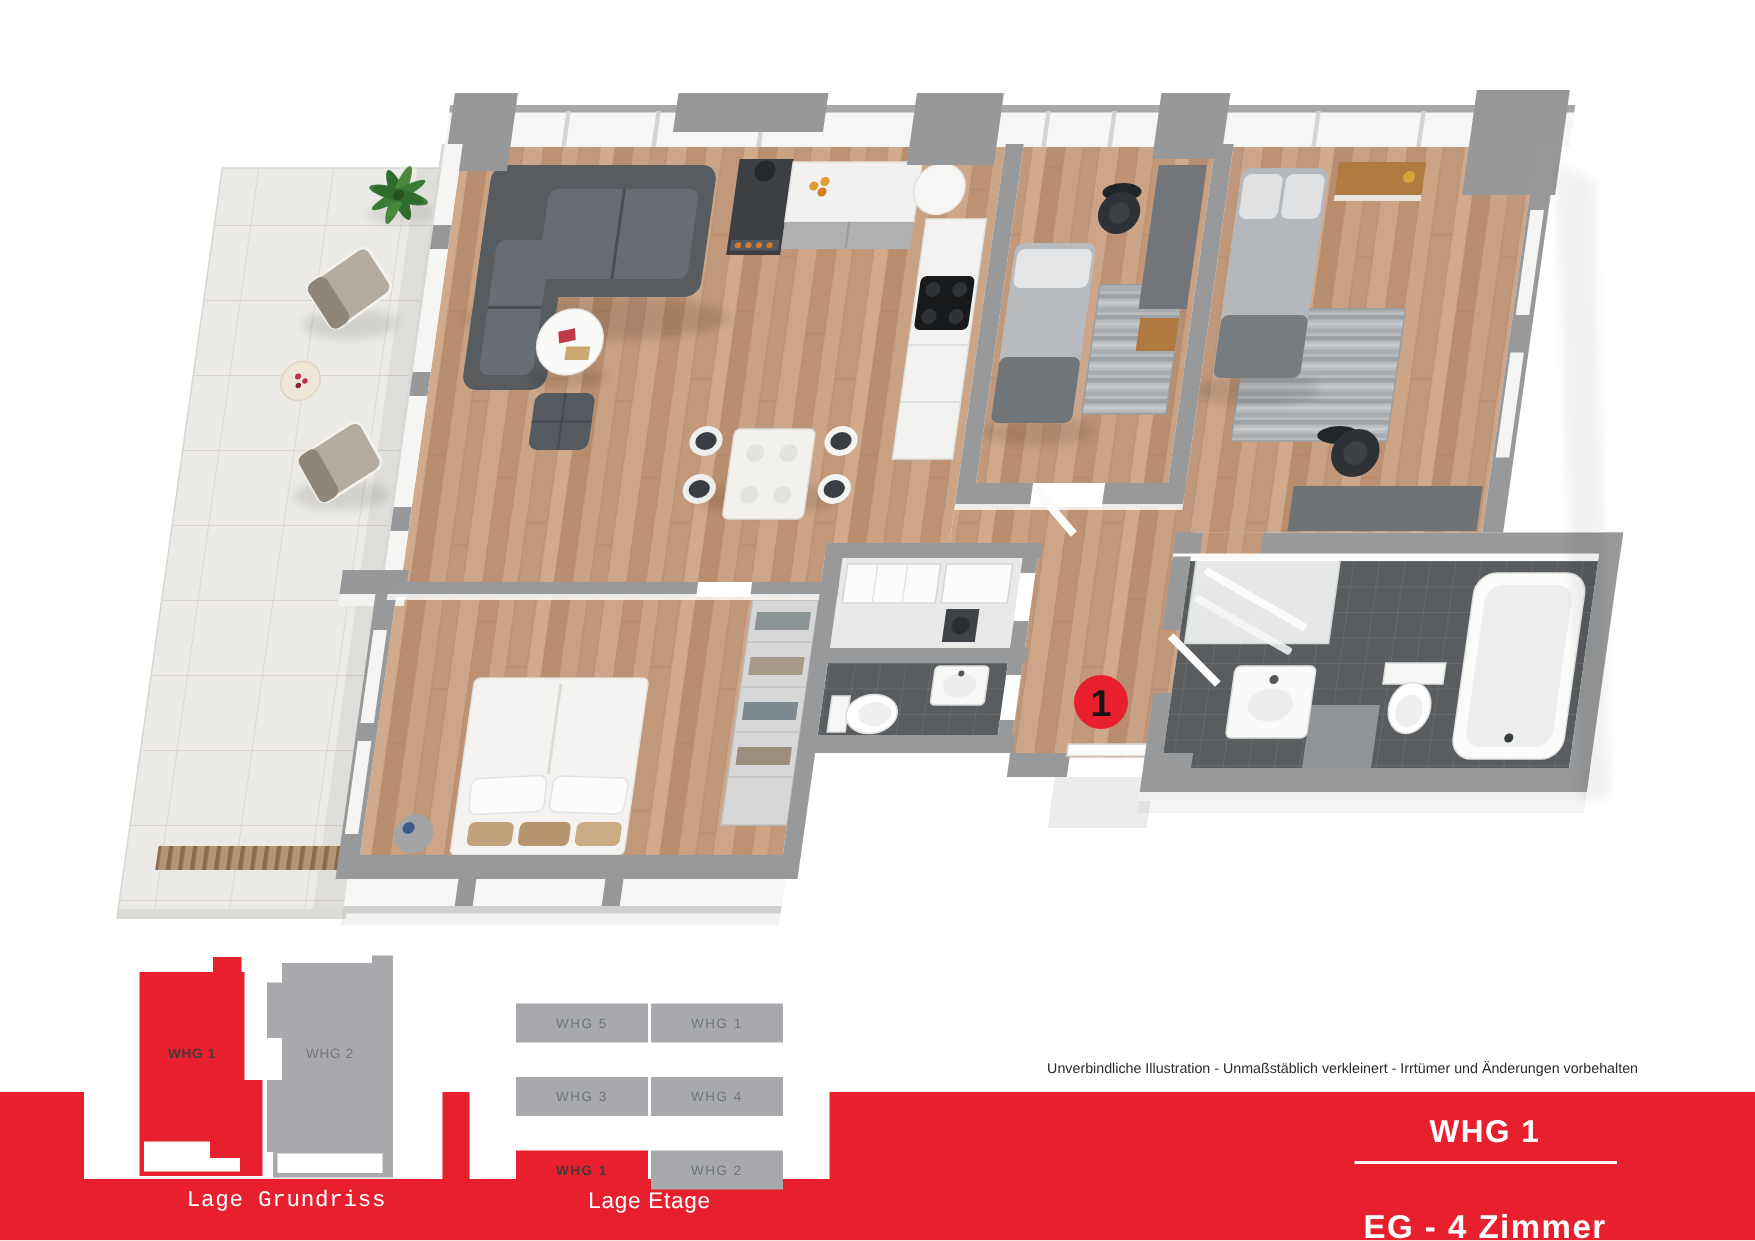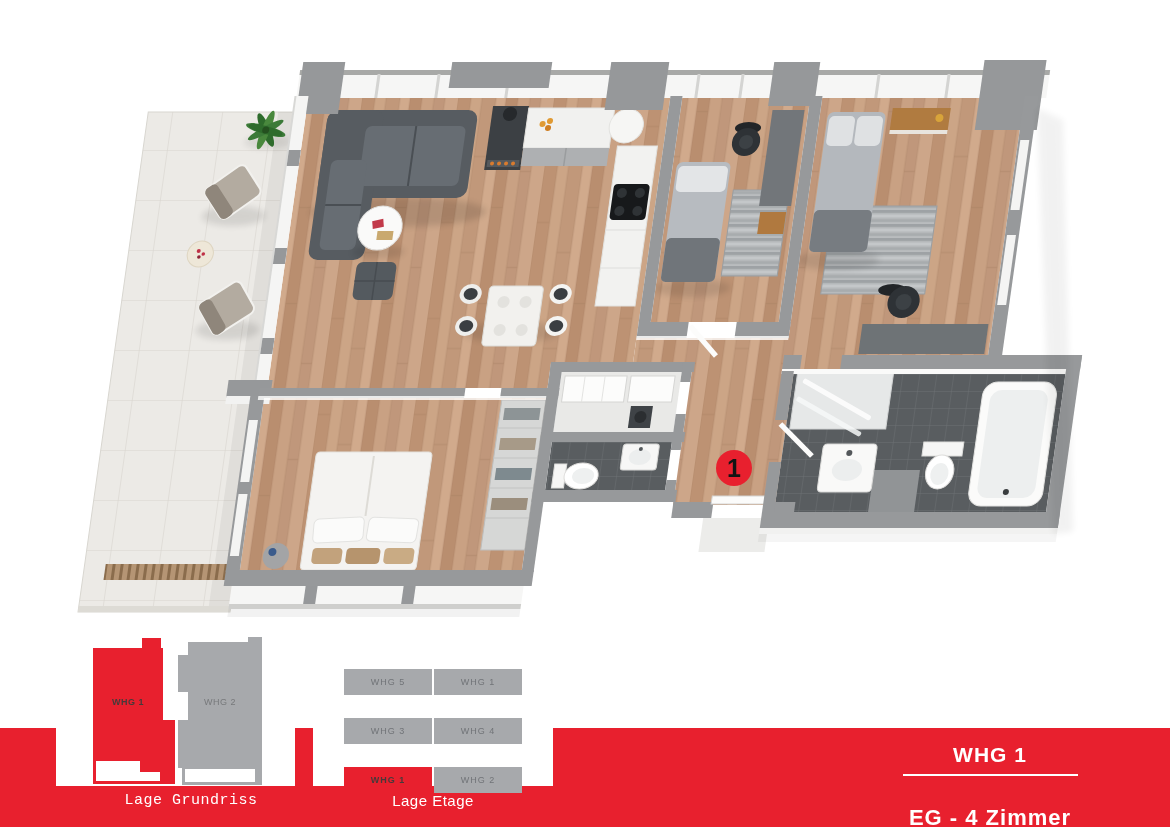--- a/index.html
+++ b/index.html
@@ -429,18 +429,19 @@
     <div class="etage-cell">WHG 1</div>
     <div class="etage-cell">WHG 3</div>
     <div class="etage-cell">WHG 4</div>
     <div class="etage-cell active">WHG 1</div>
     <div class="etage-cell">WHG 2</div>
   </div>
 
   <div class="loc-label grundriss">Lage Grundriss</div>
   <div class="loc-label etage">Lage Etage</div>
 
+  <div class="disclaimer">Unverbindliche Illustration - Unmaßstäblich verkleinert - Irrtümer und Änderungen vorbehalten</div>
 
   <div class="title-unit">WHG 1</div>
   <div class="title-divider"></div>
   <div class="title-sub">EG - 4 Zimmer</div>
 
 </div>
 
 </body></html>

